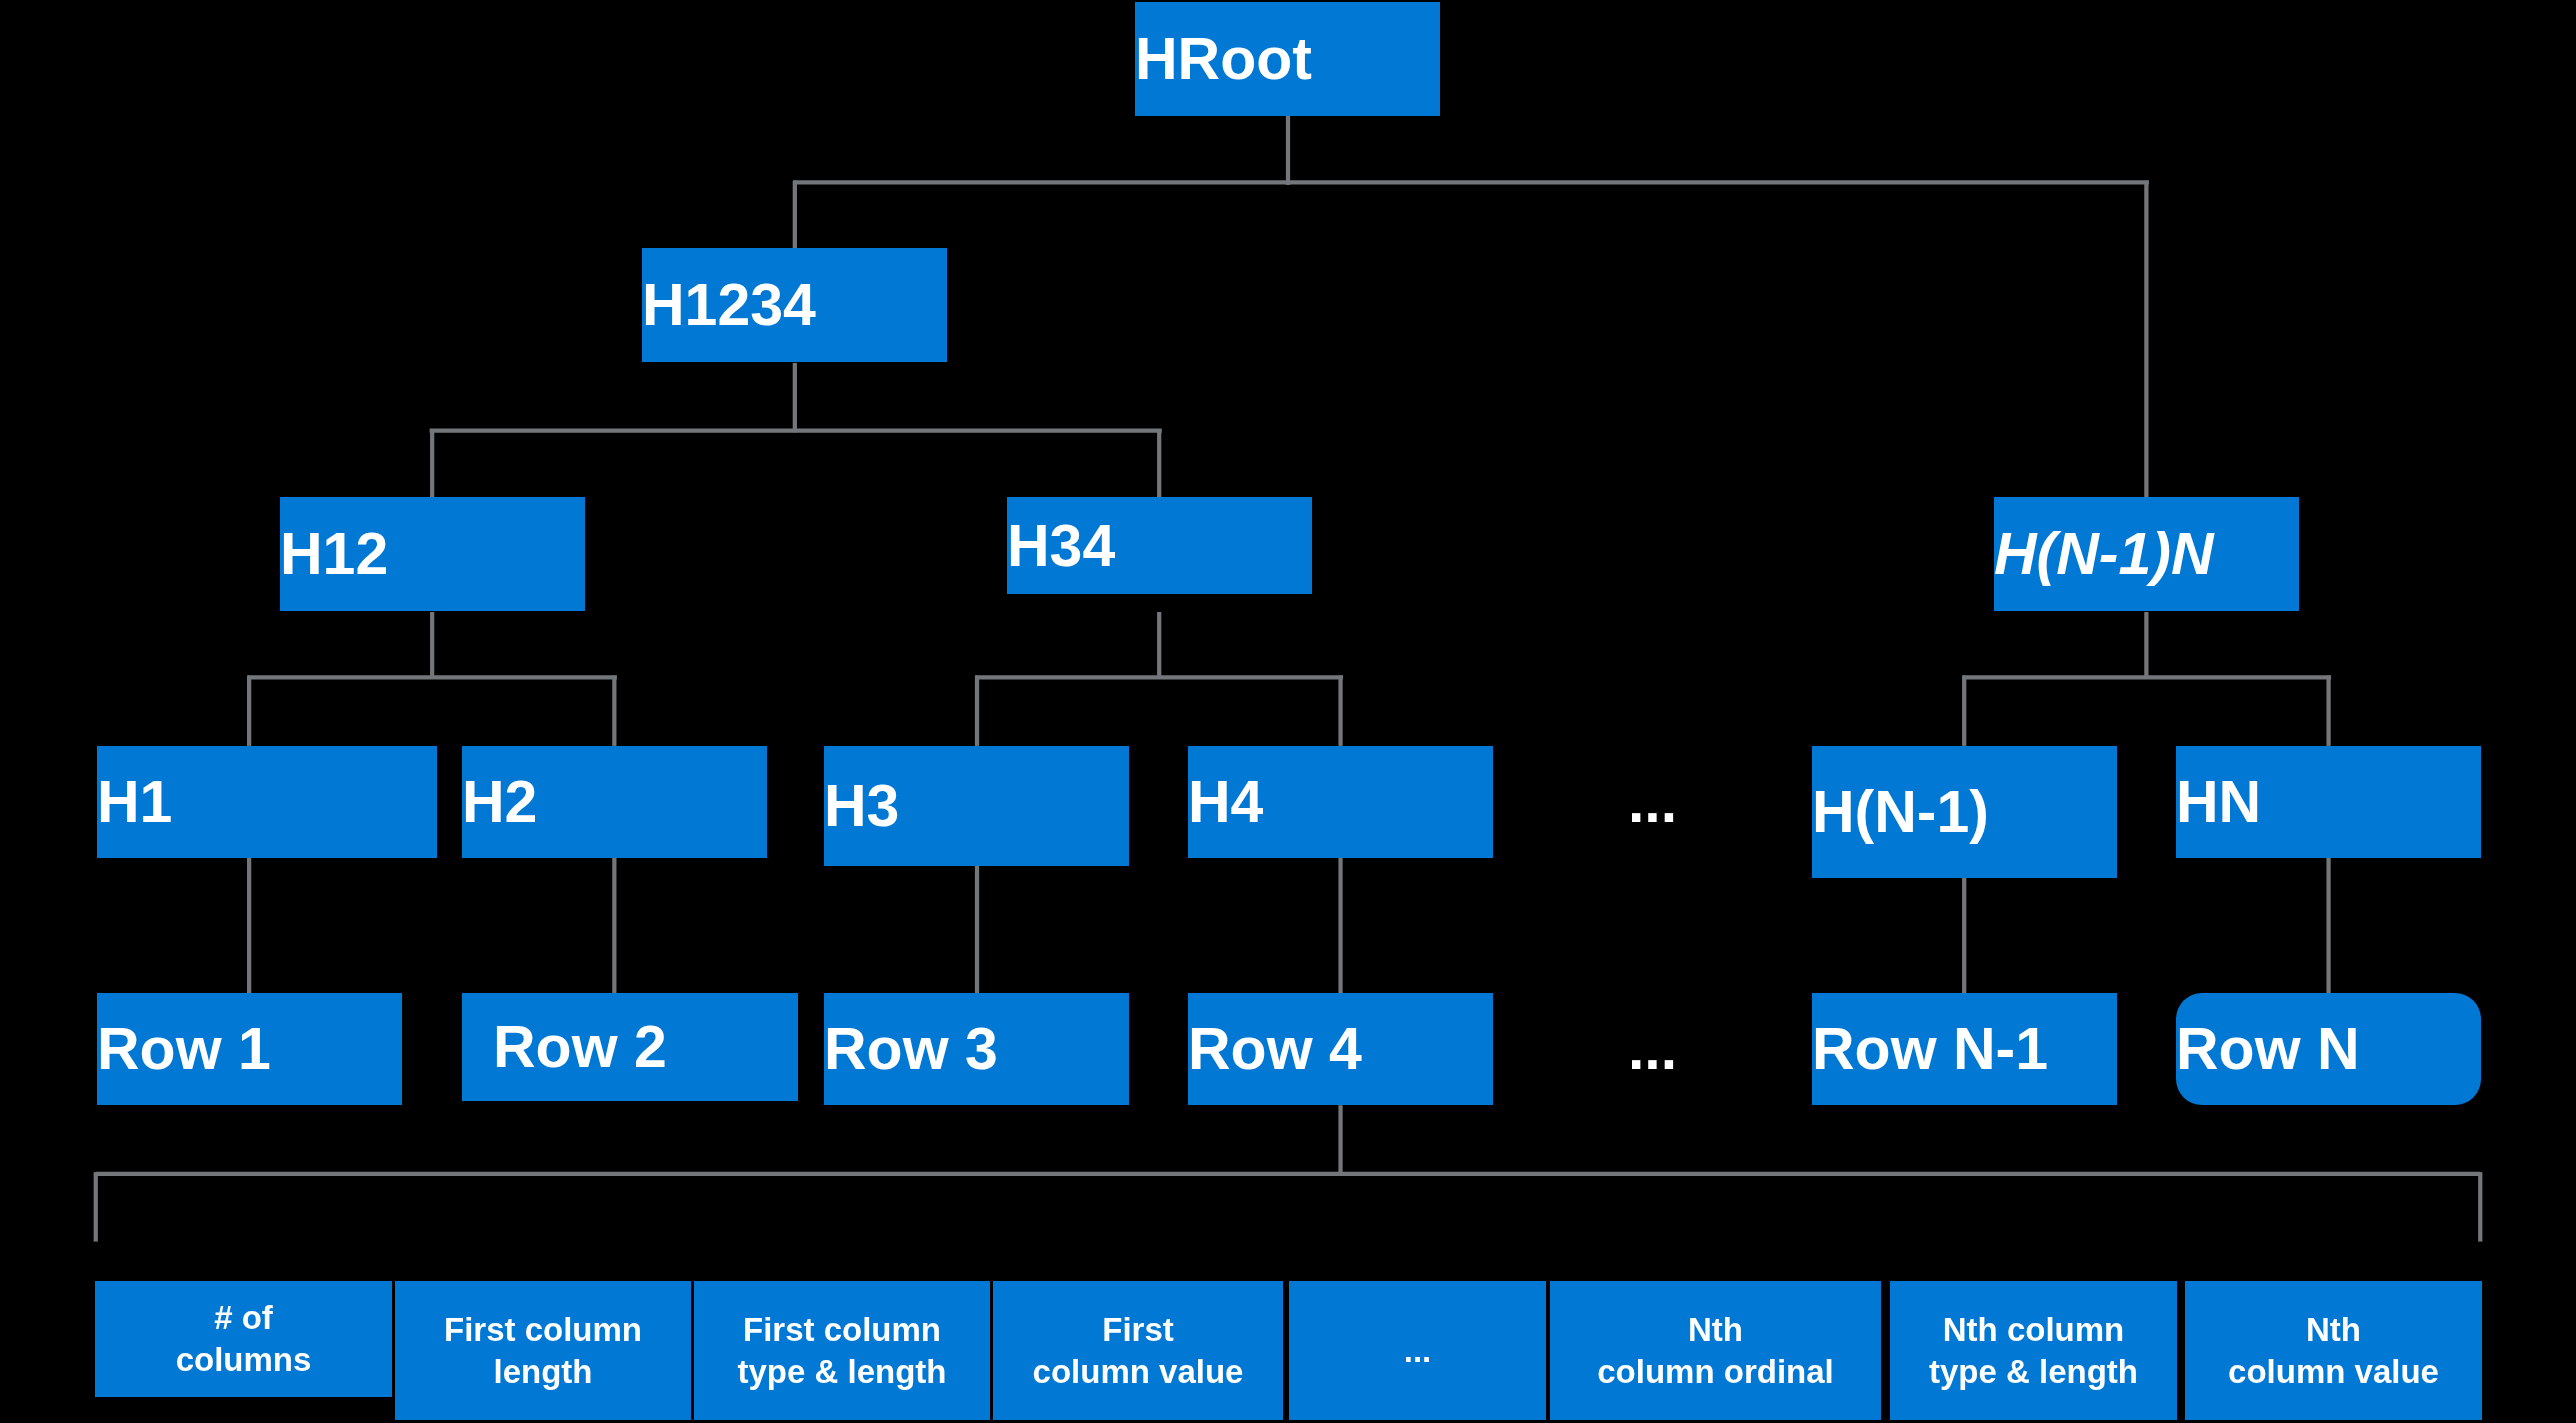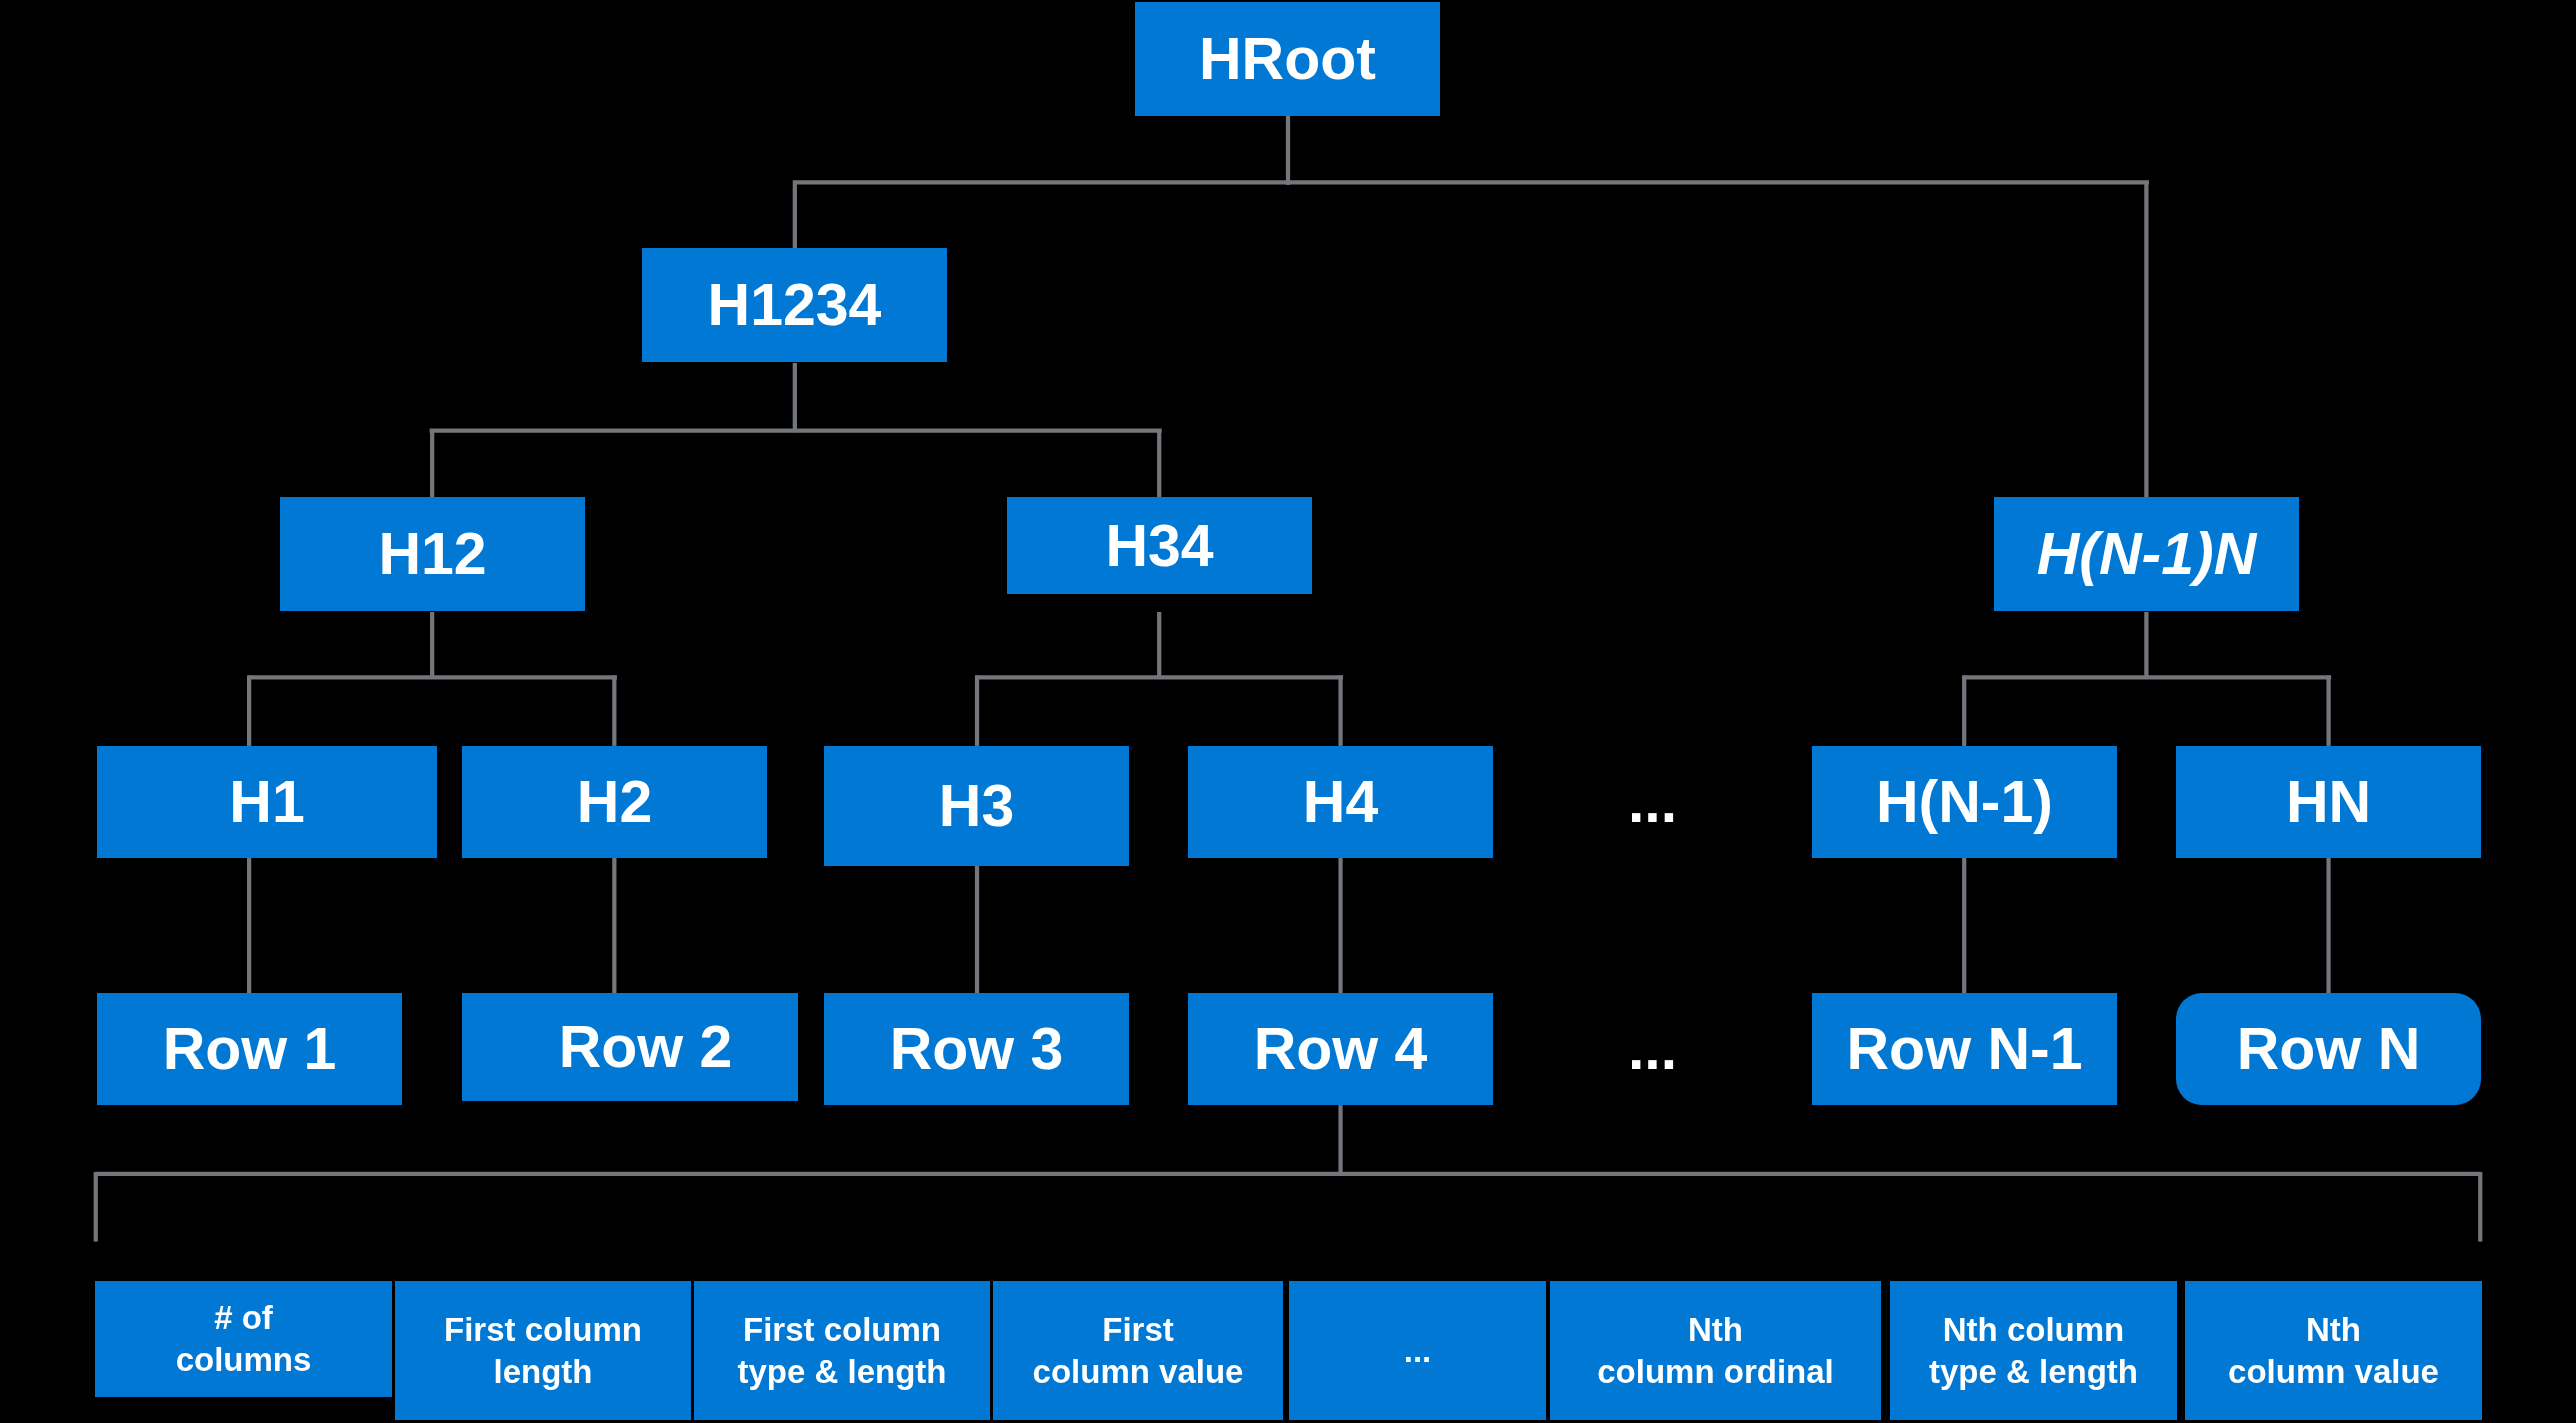--- a/index.html
+++ b/index.html
@@ -13,21 +13,21 @@
     width: 2576px; height: 1424px;
     background: var(--background, #000);
     overflow: hidden;
   }
   .connectors { position: absolute; left: 0; top: 0; width: 2576px; height: 1424px; }
   .connectors line { stroke: var(--line-gray, #73767B); stroke-width: 5; }
   .node {
     position: absolute;
     background: var(--box-blue, #0078D4);
     color: var(--text, #fff);
-    display: flex; align-items: center; justify-content: center;
+    display: flex; align-items: center; justify-content: flex-start;
     font-weight: 700; font-size: 59px;
     white-space: nowrap;
   }
   .ellipsis {
     position: absolute;
     color: var(--text, #fff);
     display: flex; align-items: center; justify-content: center;
     font-weight: 700; font-size: 59px;
   }
   .field {
@@ -110,21 +110,21 @@
   </div>
   <div class="node" style="left:824px; top:746px; width:305px; height:120px;">
     <span>H3</span>
   </div>
   <div class="node" style="left:1188px; top:746px; width:305px; height:112px;">
     <span>H4</span>
   </div>
   <div class="ellipsis" style="left:1593px; top:746px; width:119px; height:112px;">
     <span>...</span>
   </div>
-  <div class="node" style="left:1812px; top:746px; width:305px; height:112px;">
+  <div class="node" style="left:1812px; top:746px; width:305px; height:132px;">
     <span>H(N-1)</span>
   </div>
   <div class="node" style="left:2176px; top:746px; width:305px; height:112px;">
     <span>HN</span>
   </div>
 
   <div class="node" style="left:97px; top:993px; width:305px; height:112px;">
     <span>Row 1</span>
   </div>
   <div class="node" style="left:462px; top:993px; width:305px; height:108px;padding-left:31px;">

